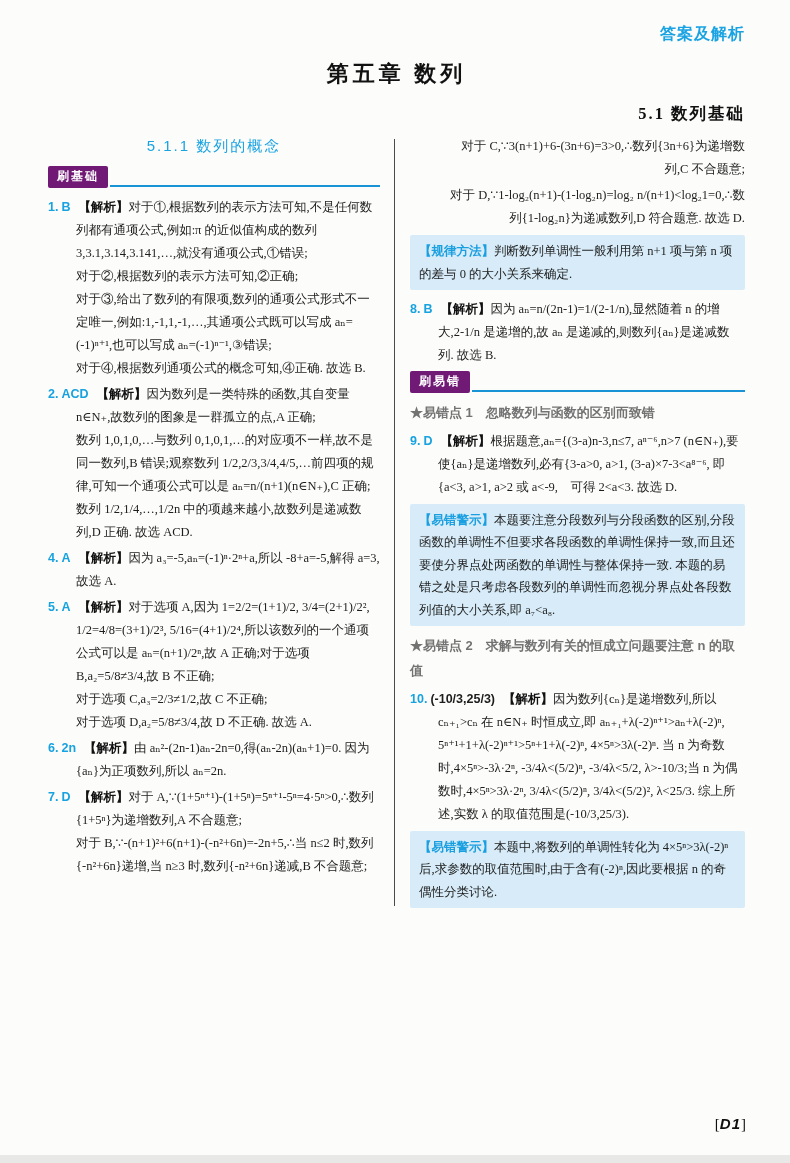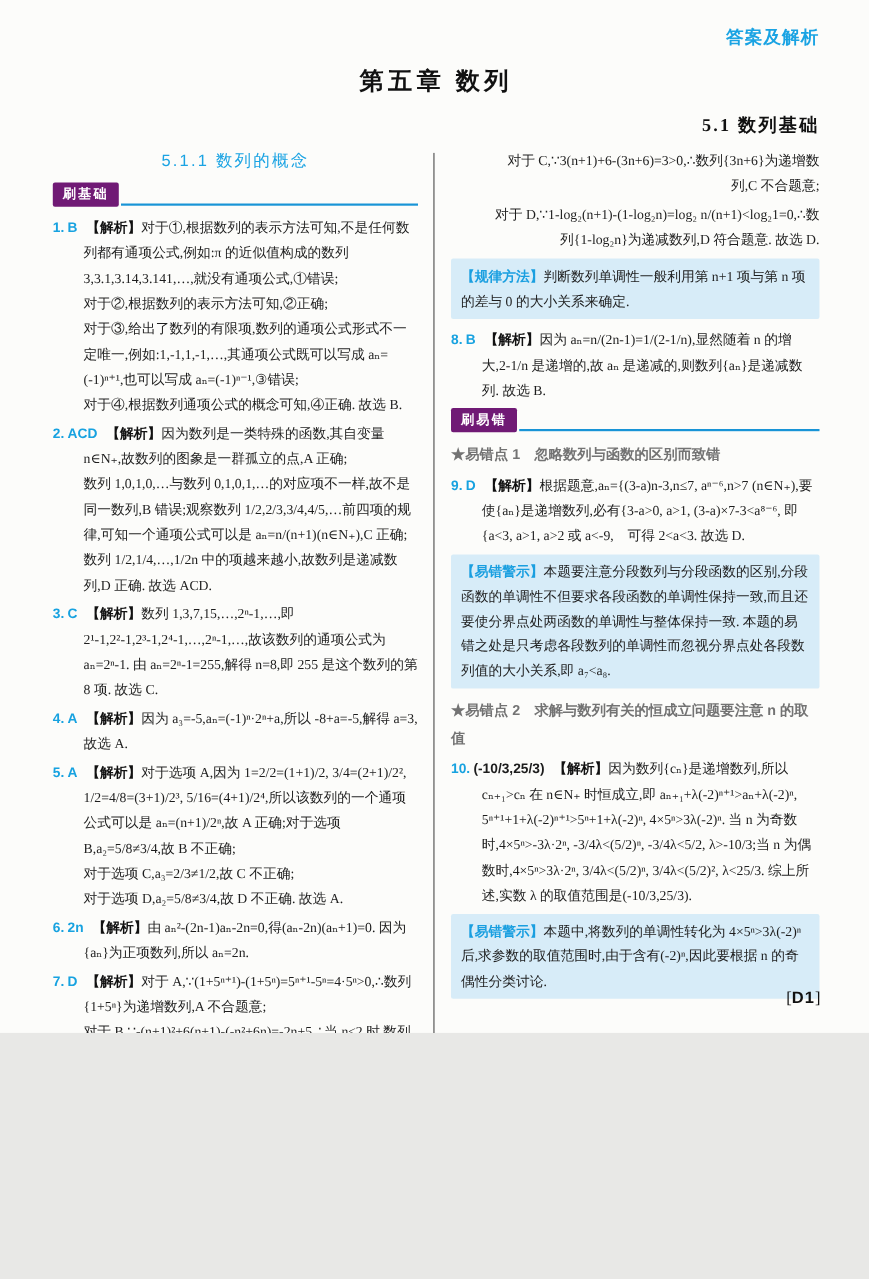--- a/index.html
+++ b/index.html
@@ -1,17 +1,17 @@
 <!DOCTYPE html>
 <html><head>
 <meta charset="utf-8">
 <style>
   html,body{margin:0;padding:0;}
   body{background:#e8e8e6;font-family:"Liberation Serif","DejaVu Serif",serif;}
-  .page{position:relative;width:790px;height:939px;margin:0 auto;background:#fcfcfa;
+  .page{position:relative;width:790px;height:1155px;margin:0 auto;background:#fcfcfa;
         overflow:hidden;color:#1d1d1d;}
   .inner{padding:24px 45px 0 48px;}
   .top-right{ text-align:right;color:#1aa3e3;font-weight:bold;font-size:16px;
         font-family:"Liberation Sans",sans-serif;letter-spacing:1px;}
   h1.chapter{margin:14px 0 6px 0;text-align:center;font-size:22px;letter-spacing:4px;color:#111;}
   h2.section{margin:14px 0 10px 0;text-align:right;font-size:16.5px;letter-spacing:2px;color:#111;}
   .columns{display:flex;align-items:stretch;margin-top:6px;}
   .col-left{width:332px;flex:0 0 332px;}
   .col-divider{width:1px;background:#4a4a4a;margin:4px 15px 10px 14px;}
   .col-right{flex:1;min-width:0;}
@@ -30,21 +30,21 @@
   .tag{font-weight:bold;color:#111;}
   .body{white-space:pre-line;}
   .cont{font-size:12.5px;line-height:1.84;padding-left:28px;margin-bottom:3px;
         white-space:pre-line;text-align:right;}
   .box{background:#d7ecf8;border-radius:2px;padding:5px 9px;font-size:12.5px;
         line-height:1.8;margin:5px 0 8px 0;}
   .box .tag{color:#1a9fe0;font-weight:bold;}
   .point{color:#737373;font-weight:bold;font-size:13px;line-height:1.9;margin:4px 0 4px 0;
         font-family:"Liberation Sans",sans-serif;}
   .page-marker{position:absolute;right:44px;bottom:22px;font-size:15px;color:#111;}
-  .page-marker b{font-family:"Liberation Sans",sans-serif;font-weight:bold;letter-spacing:1px;}
+  .page-marker b{font-family:"Liberation Sans",sans-serif;font-weight:bold;letter-spacing:1px;font-style:italic;}
 </style>
 </head>
 <body>
 
 <div class="page">
   <div class="inner">
 
     <div class="top-right">答案及解析</div>
 
     <h1 class="chapter">第五章  数列</h1>
@@ -66,23 +66,20 @@
 对于③,给出了数列的有限项,数列的通项公式形式不一定唯一,例如:1,-1,1,-1,…,其通项公式既可以写成 aₙ=(-1)ⁿ⁺¹,也可以写成 aₙ=(-1)ⁿ⁻¹,③错误;
 对于④,根据数列通项公式的概念可知,④正确. 故选 B.</span>
         </div>
 
         <div class="item">
           <span class="num">2.</span><span class="ans">ACD</span><span class="tag">【解析】</span><span class="body">因为数列是一类特殊的函数,其自变量 n∈N₊,故数列的图象是一群孤立的点,A 正确;
 数列 1,0,1,0,…与数列 0,1,0,1,…的对应项不一样,故不是同一数列,B 错误;观察数列 1/2,2/3,3/4,4/5,…前四项的规律,可知一个通项公式可以是 aₙ=n/(n+1)(n∈N₊),C 正确;
 数列 1/2,1/4,…,1/2n 中的项越来越小,故数列是递减数列,D 正确. 故选 ACD.</span>
         </div>
 
-        <div class="item">
-          <span class="num">3.</span><span class="ans">C</span><span class="tag">【解析】</span><span class="body">数列 1,3,7,15,…,2ⁿ-1,…,即 2¹-1,2²-1,2³-1,2⁴-1,…,2ⁿ-1,…,故该数列的通项公式为 aₙ=2ⁿ-1. 由 aₙ=2ⁿ-1=255,解得 n=8,即 255 是这个数列的第 8 项. 故选 C.</span>
-        </div>
 
         <div class="item">
           <span class="num">4.</span><span class="ans">A</span><span class="tag">【解析】</span><span class="body">因为 a₃=-5,aₙ=(-1)ⁿ·2ⁿ+a,所以 -8+a=-5,解得 a=3,故选 A.</span>
         </div>
 
         <div class="item">
           <span class="num">5.</span><span class="ans">A</span><span class="tag">【解析】</span><span class="body">对于选项 A,因为 1=2/2=(1+1)/2, 3/4=(2+1)/2², 1/2=4/8=(3+1)/2³, 5/16=(4+1)/2⁴,所以该数列的一个通项公式可以是 aₙ=(n+1)/2ⁿ,故 A 正确;对于选项 B,a₂=5/8≠3/4,故 B 不正确;
 对于选项 C,a₃=2/3≠1/2,故 C 不正确;
 对于选项 D,a₂=5/8≠3/4,故 D 不正确. 故选 A.</span>
         </div>

